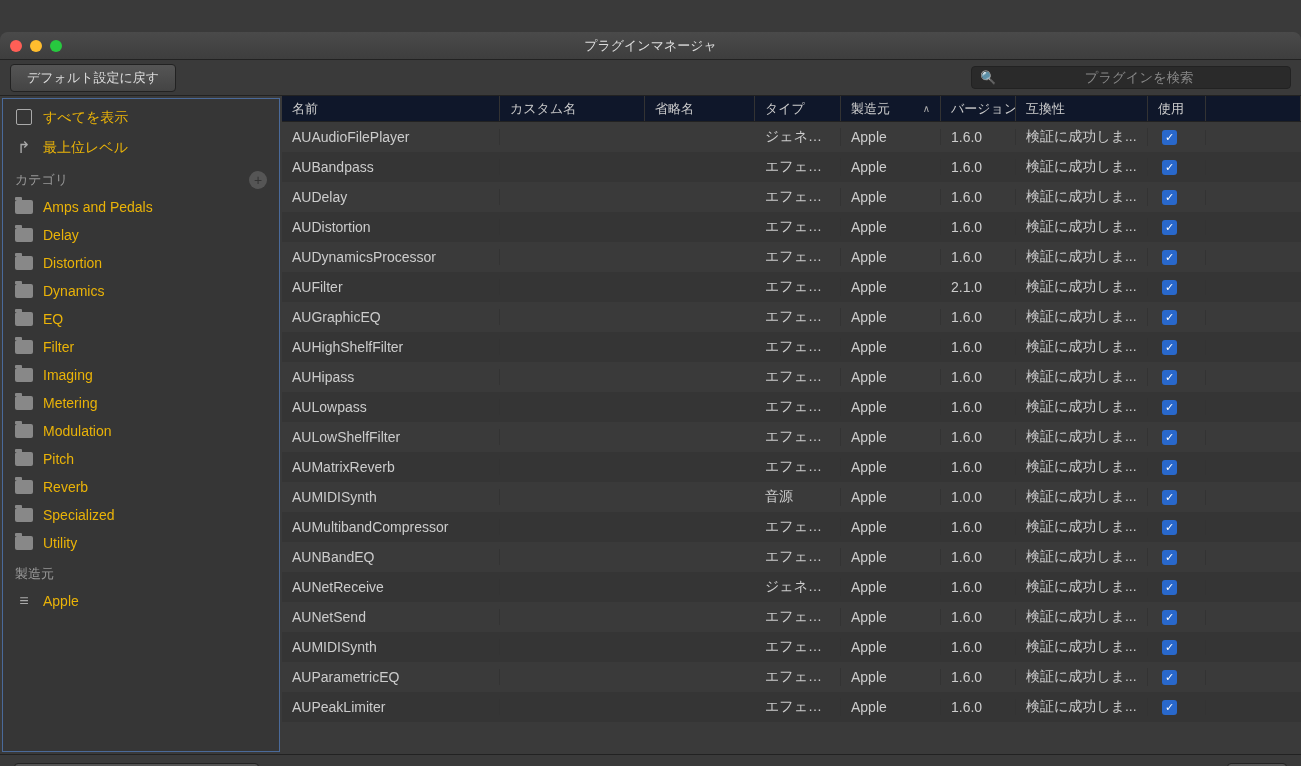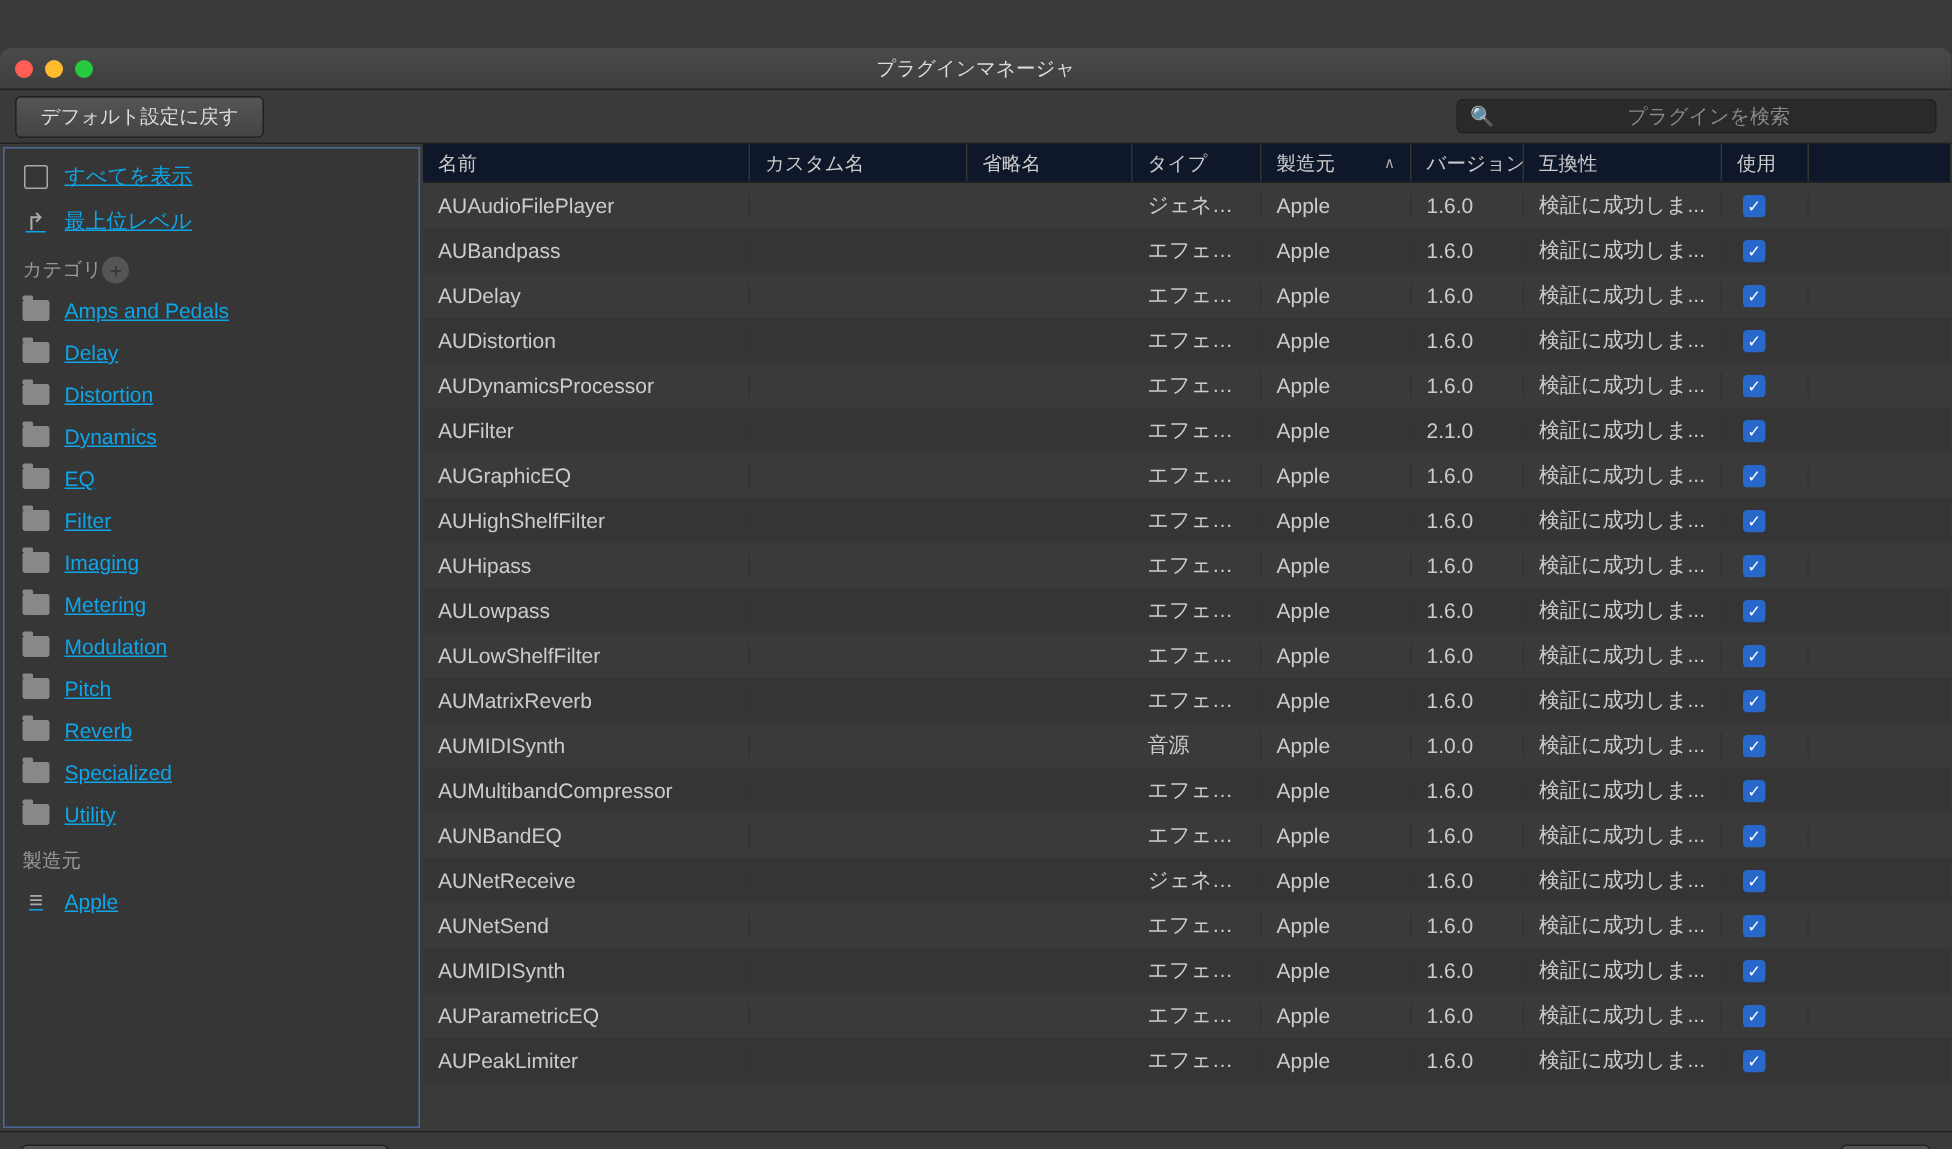--- a/index.html
+++ b/index.html
@@ -12,22 +12,22 @@
 .dot.yellow { background: #ffbd2e; }
 .dot.green { background: #27c93f; }
 .title { position: absolute; left: 50%; transform: translateX(-50%); color: #ddd; font-size: 13px; }
 .toolbar { height: 36px; background: #3a3a3a; display: flex; align-items: center; padding: 0 10px; gap: 12px; border-bottom: 1px solid #222; }
 .btn { background: linear-gradient(#555, #444); border: 1px solid #222; color: #ddd; padding: 4px 16px; border-radius: 4px; font-size: 13px; cursor: pointer; }
 .search { margin-left: auto; width: 320px; display: flex; align-items: center; background: #2a2a2a; border: 1px solid #222; border-radius: 4px; padding: 3px 8px; color: #888; }
 .search input { background: transparent; border: none; color: #fca5a5; outline: none; width: 100%; text-align: center; }
 .search input::placeholder { color: #888; }
 .content { flex: 1; display: flex; overflow: hidden; }
 .sidebar { width: 278px; background: #363636; border-right: 1px solid #1a1a1a; overflow-y: auto; padding-top: 4px; border: 1px solid #4a6a9a; margin: 2px; }
-.side-item { display: flex; align-items: center; padding: 6px 12px; gap: 10px; cursor: pointer; color: #0ea5e9; font-size: 14px; text-decoration: underline; }
-.side-section { padding: 8px 12px 4px; color: #999; font-size: 13px; display: flex; align-items: center; }
+.side-item { display: flex; padding: 6px 12px; gap: 10px; cursor: pointer; color: #eab308; font-size: 14px; }
+.side-section { padding: 8px 12px 4px; color: #999; font-size: 13px; display: flex; justify-content: space-between; align-items: center; }
 .icon { width: 18px; height: 16px; display: inline-flex; align-items: center; justify-content: center; }
 .folder-icon { width: 18px; height: 14px; background: #888; border-radius: 2px; position: relative; }
 .folder-icon::before { content: ''; position: absolute; top: -3px; left: 0; width: 7px; height: 3px; background: #888; border-radius: 1px 1px 0 0; }
 .list-icon::before { content: '≡'; color: #aaa; font-size: 16px; }
 .box-icon { width: 16px; height: 16px; border: 1.5px solid #aaa; border-radius: 2px; }
 .arrow-icon::before { content: '↰'; color: #aaa; font-size: 16px; transform: scaleX(-1); display: inline-block; }
 .plus-icon { width: 18px; height: 18px; border-radius: 50%; background: #555; color: #333; display: flex; align-items: center; justify-content: center; font-size: 14px; }
 .main { flex: 1; display: flex; flex-direction: column; overflow: hidden; }
 .table-header { display: flex; background: #0f172a; border-bottom: 1px solid #222; height: 26px; align-items: center; font-size: 13px; color: #ccc; }
 .th, .td { padding: 0 10px; border-right: 1px solid #333; overflow: hidden; white-space: nowrap; text-overflow: ellipsis; }

